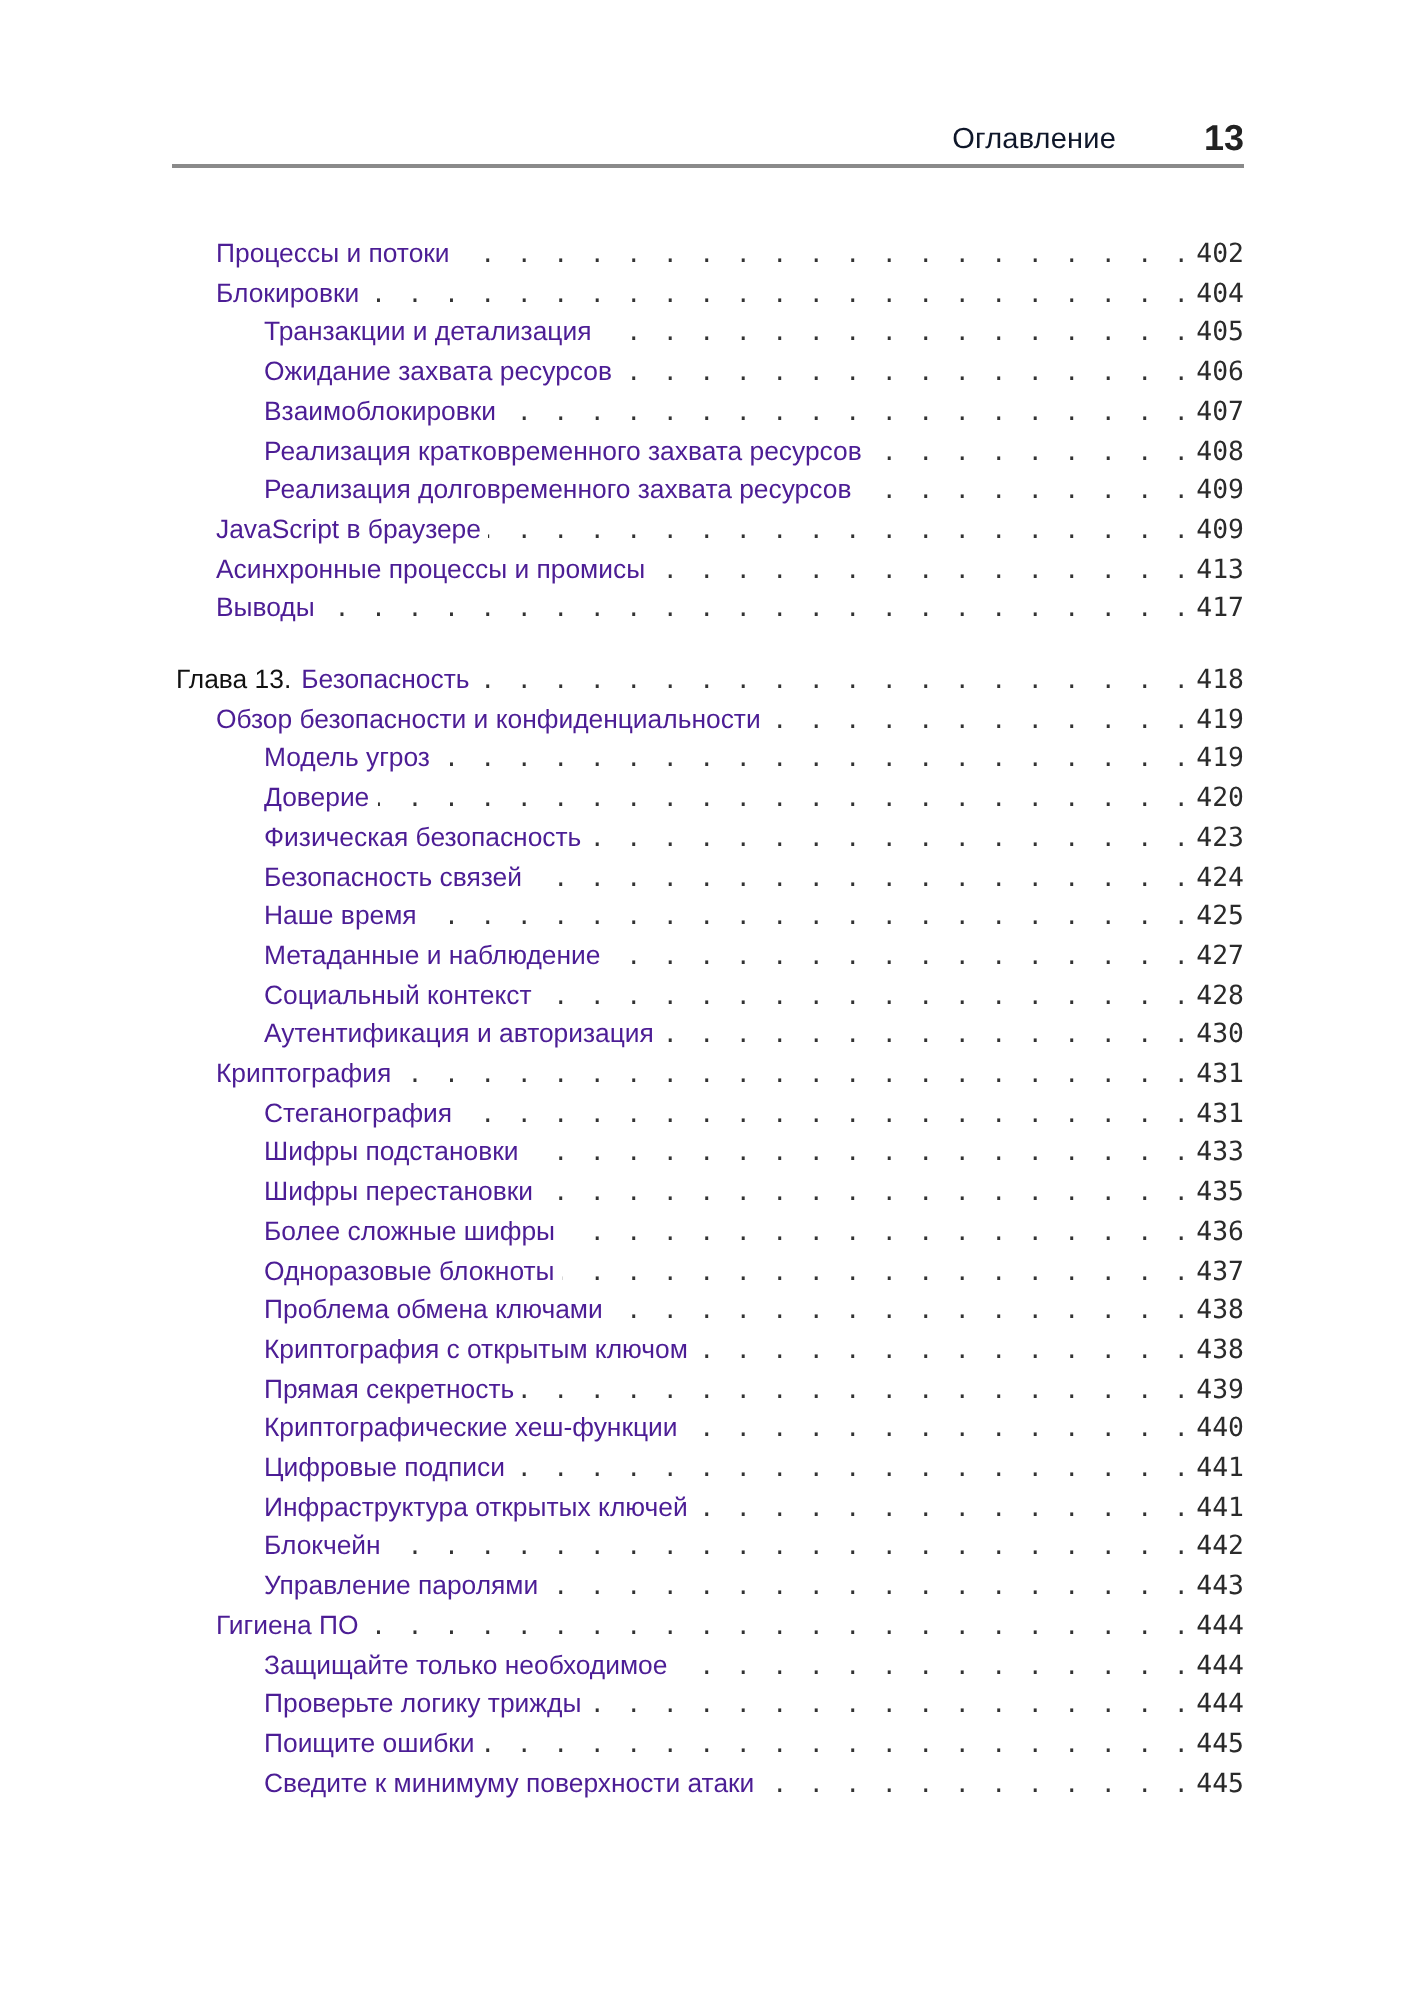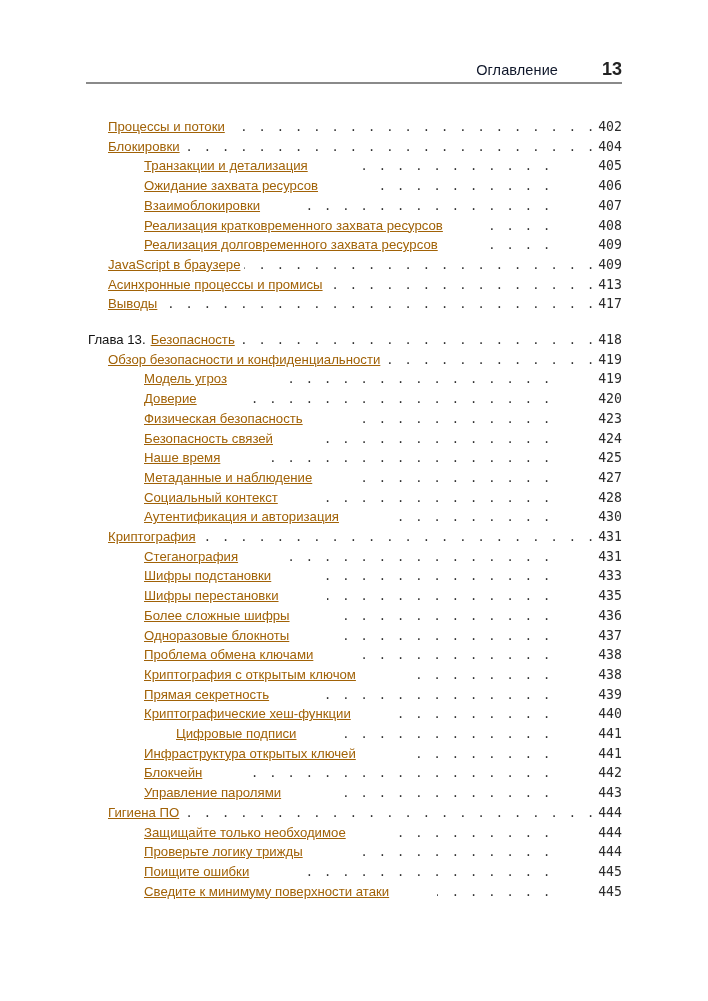--- a/index.html
+++ b/index.html
@@ -9,22 +9,22 @@
             border-bottom: 2px solid #8a8a8a; }
   .header .title { position: absolute; right: 64px; top: 2px; font-size: 14.5px; color: #0f172a;
                    font-family: "Liberation Sans", sans-serif; letter-spacing: 0.1px; }
   .header .pnum { position: absolute; right: 0; top: -1px; font-size: 18px; font-weight: bold;
                   color: #222; font-family: "Liberation Sans", sans-serif; }
   .toc { position: absolute; left: 0; top: 117px; width: 708px; }
   .row { position: absolute; height: 20px; display: flex; align-items: baseline;
          font-size: 13.2px; line-height: 20px; right: 86px; }
   .row.l0 { left: 88px; }
   .row.l1 { left: 108px; }
-  .row.l2 { left: 144px; gap: 44px; }
-  .row .label { white-space: nowrap; font-family: "Liberation Sans", sans-serif; color: #a16207; padding-right: 4px; text-decoration: underline; }
+  .row.l2 { left: 132px; }
+  .row .label { white-space: nowrap; font-family: "Liberation Sans", sans-serif; color: #4c1d95; padding-right: 4px; }
   .row .chap { font-weight: normal; color: #111; margin-right: 5px; font-family: "Liberation Sans", sans-serif; }
   .row .dots { flex: 1; overflow: hidden; white-space: nowrap; color: #333;
                font-family: "DejaVu Sans Mono", monospace; font-size: 12px; letter-spacing: 1.9px; direction: rtl; }
   .row .page { font-family: "DejaVu Sans Mono", "Liberation Mono", monospace; font-size: 13.2px;
                color: #2b2b2b; padding-left: 2px; }
 </style>
 </head>
 <body>
 
 <div class="header">
@@ -177,21 +177,21 @@
     <div class="row l2" style="top: 567.6px;">
       <span class="label">Прямая секретность</span>
       <span class="dots">. . . . . . . . . . . . . . . . . . . . . . . . . . . . . . . . . . . . . . . . . . . . . . . . . . . . . . . . . . . . . . . . . . . . . . . . . . . . . . . . </span>
       <span class="page">439</span>
     </div>
     <div class="row l2" style="top: 587.3px;">
       <span class="label">Криптографические хеш-функции</span>
       <span class="dots">. . . . . . . . . . . . . . . . . . . . . . . . . . . . . . . . . . . . . . . . . . . . . . . . . . . . . . . . . . . . . . . . . . . . . . . . . . . . . . . . </span>
       <span class="page">440</span>
     </div>
-    <div class="row l2" style="top: 607px; margin-left: 32px;">
+    <div class="row l2" style="top: 607px;">
       <span class="label">Цифровые подписи</span>
       <span class="dots">. . . . . . . . . . . . . . . . . . . . . . . . . . . . . . . . . . . . . . . . . . . . . . . . . . . . . . . . . . . . . . . . . . . . . . . . . . . . . . . . </span>
       <span class="page">441</span>
     </div>
     <div class="row l2" style="top: 626.7px;">
       <span class="label">Инфраструктура открытых ключей</span>
       <span class="dots">. . . . . . . . . . . . . . . . . . . . . . . . . . . . . . . . . . . . . . . . . . . . . . . . . . . . . . . . . . . . . . . . . . . . . . . . . . . . . . . . </span>
       <span class="page">441</span>
     </div>
     <div class="row l2" style="top: 646.4px;">

